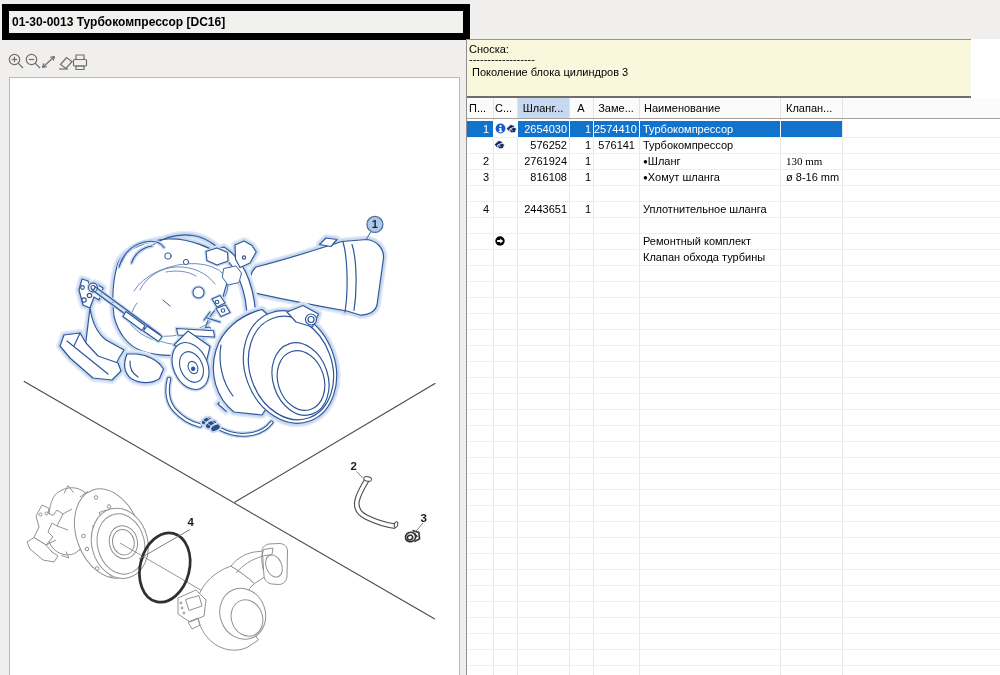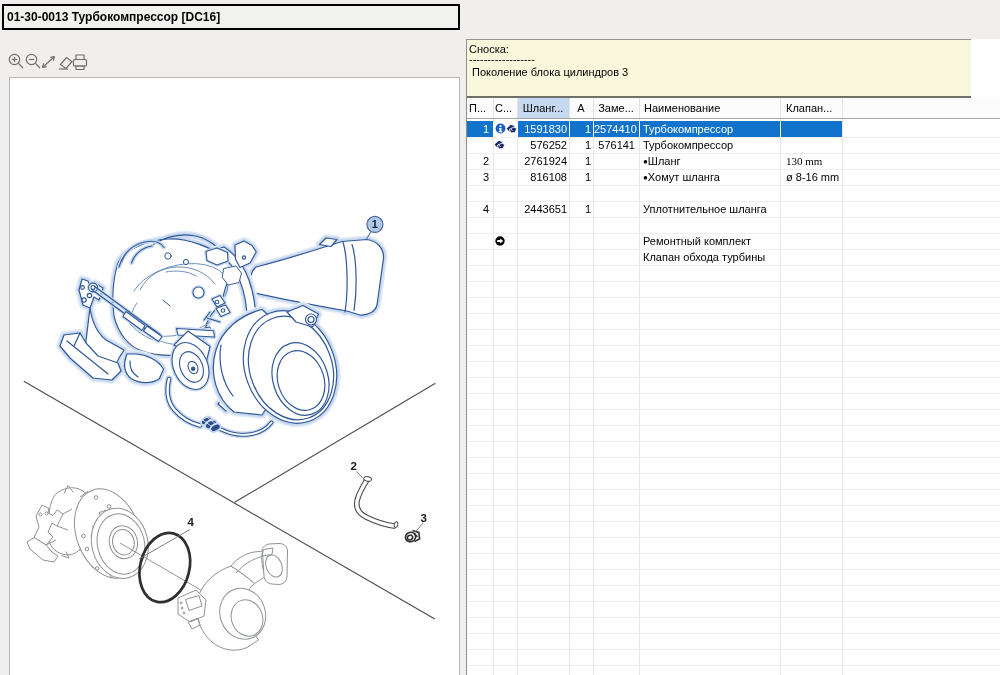--- a/index.html
+++ b/index.html
@@ -1,20 +1,20 @@
 <!DOCTYPE html>
 <html><head>
 <meta charset="utf-8">
 <style>
   html,body{margin:0;padding:0;}
   body{width:1000px;height:675px;position:relative;overflow:hidden;
        background:#F0EFED;font-family:"Liberation Sans",sans-serif;}
   .abs{position:absolute;}
   #title{left:2px;top:4px;width:451px;height:22px;background:#F1F1F0;
-         border:2px solid #000000;font-size:12px;font-weight:bold;color:#000;
+         border:7px solid #000000;font-size:12px;font-weight:bold;color:#000;
          line-height:23px;padding-left:3px;}
   #canvas{left:9px;top:77px;width:449px;height:598px;background:#fff;
           border:1px solid #bab9b7;border-bottom:none;}
   #rpanel{left:466px;top:39px;width:534px;height:636px;background:#fff;
           border-left:1px solid #8f8f8f;}
   #note{left:0;top:0;width:504px;height:56px;background:#FAF8DC;
         border-top:1px solid #97978f;border-bottom:2px solid #6f6f68;
         font-size:11px;color:#000;}
   #header{left:0;top:59px;width:533px;height:20px;background:#FBFBFB;
           border-bottom:1px solid #a3a3a3;font-size:11px;color:#000;}
@@ -334,21 +334,21 @@
         <rect x="4.6" y="2.2" width="1.9" height="1.9" fill="#fff"></rect>
         <path d="M4.2,4.9 h2.3 v3.3 h0.9 v1 H3.6 v-1 h0.9 v-2.3 h-0.7 z" fill="#fff"></path>
       </svg>
     <svg class="abs" style="left:39px;top:85.0px" width="11" height="10" viewBox="0 0 11 10">
         <g fill="#1D2E6E">
           <path d="M0.6,4.4 L4.8,0.8 L8.4,2.0 L7.8,5.2 L3.2,7.4 Z"></path>
           <path d="M3.4,5.4 L8.0,3.0 L10.6,4.6 L9.2,8.6 L4.6,9.0 Z" stroke="#fff" stroke-width="0.9"></path>
           <path d="M4.4,4.4 L6.4,6.8" stroke="#fff" stroke-width="0.8" fill="none"></path>
         </g>
       </svg>
-    <div class="cell w" style="left:51px;top:81.8px;width:49px;text-align:right;">1591830</div>
+    <div class="cell w" style="left:51px;top:81.8px;width:49px;text-align:right;">2654030</div>
     <div class="cell w" style="left:103px;top:81.8px;width:21px;text-align:right;">1</div>
     <div class="cell w" style="left:127px;top:81.8px;width:41px;text-align:right;">2574410</div>
     <div class="cell w" style="left:176px;top:81.8px;">Турбокомпрессор</div>
     <svg class="abs" style="left:27px;top:101.0px" width="11" height="10" viewBox="0 0 11 10">
         <g fill="#1D2E6E">
           <path d="M0.6,4.4 L4.8,0.8 L8.4,2.0 L7.8,5.2 L3.2,7.4 Z"></path>
           <path d="M3.4,5.4 L8.0,3.0 L10.6,4.6 L9.2,8.6 L4.6,9.0 Z" stroke="#fff" stroke-width="0.9"></path>
           <path d="M4.4,4.4 L6.4,6.8" stroke="#fff" stroke-width="0.8" fill="none"></path>
         </g>
       </svg>

